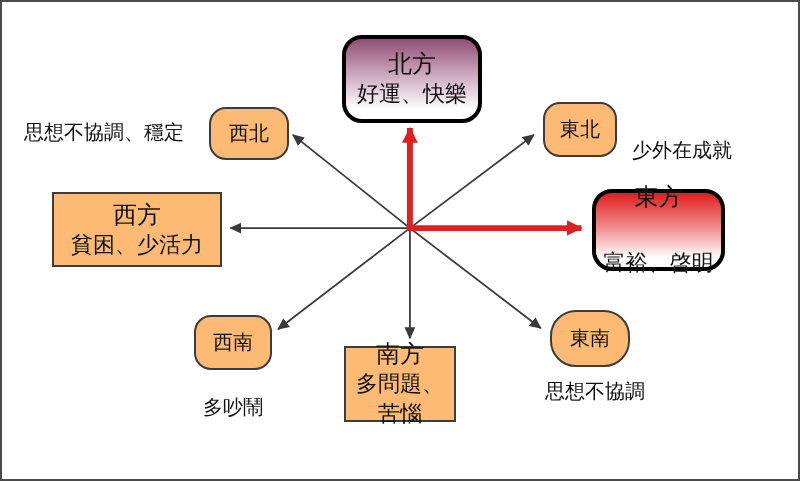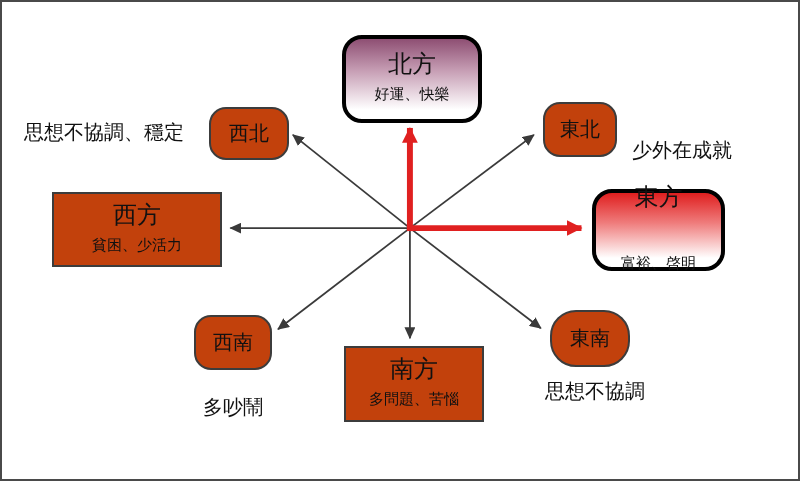--- a/index.html
+++ b/index.html
@@ -25,33 +25,33 @@
     color:var(--text);
     overflow:hidden;
   }
   .arrows{position:absolute;left:0;top:0;width:100%;height:100%;}
   .arrow-red{stroke:var(--highlight-arrow);stroke-width:6;}
   .arrow-black{stroke:var(--normal-arrow);stroke-width:1.8;}
   .head-red{fill:var(--highlight-arrow);}
   .head-black{fill:var(--normal-arrow);}
 
   .node{position:absolute;box-sizing:border-box;display:flex;flex-direction:column;
-        align-items:center;justify-content:center;text-align:center;background:#c2410c;}
+        align-items:center;justify-content:center;text-align:center;background:#fdba74;}
   .node .t1{font-size:24px;line-height:30px;}
-  .node .t2{font-size:15px;line-height:30px;}
+  .node .t2{font-size:22px;line-height:30px;}
 
   .big{border:4px solid var(--node-border);border-radius:20px;}
   .node-north{left:340px;top:33px;width:140px;height:88px;
     background:linear-gradient(to bottom, var(--north-top) 0%, var(--north-mid) 40%, #ffffff 88%);}
   .node-east{left:590px;top:187px;width:133px;height:82px;
     background:linear-gradient(to bottom, var(--east-top) 0%, var(--east-mid) 40%, #ffffff 88%);gap:36px;}
 
   .rect{border:2px solid var(--thin-border);}
   .node-west{left:50px;top:190px;width:170px;height:75px;}
-  .node-south{left:342px;top:344px;width:140px;height:76px;}
+  .node-south{left:342px;top:344px;width:112px;height:76px;}
 
   .pill{border:2px solid var(--thin-border);border-radius:17px;font-size:20px;}
   .node-northwest{left:207px;top:105px;width:80px;height:53px;}
   .node-northeast{left:541px;top:100px;width:74px;height:55px;}
   .node-southwest{left:192px;top:313px;width:78px;height:55px;}
   .node-southeast{left:548px;top:308px;width:80px;height:57px;border-radius:26px;}
 
   .annotation{position:absolute;font-size:20px;line-height:26px;white-space:nowrap;}
   .ann-northwest{left:22px;top:117px;}
   .ann-northeast{left:630px;top:119px;margin-top:16px;}

